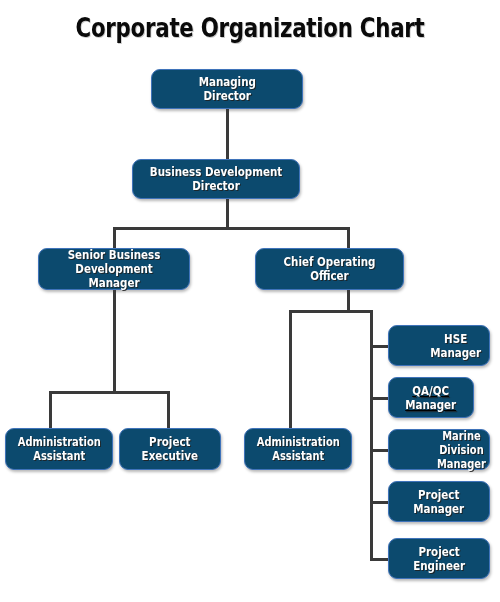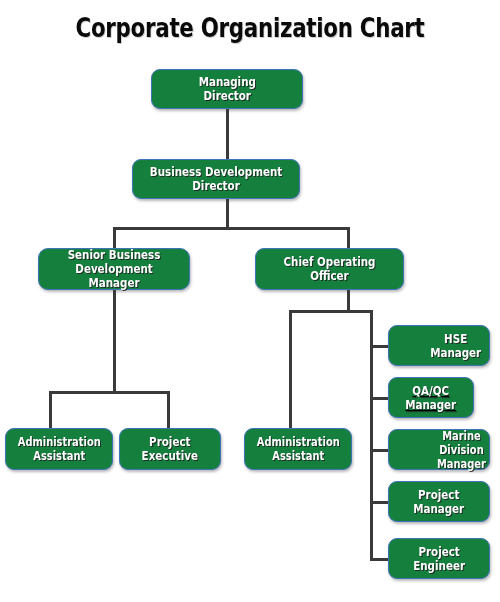--- a/index.html
+++ b/index.html
@@ -39,21 +39,21 @@
     position: absolute;
     background: #3a3a3a;
   }
   .conn.v { width: 3px; }
   .conn.h { height: 3px; }
 
   
   .node {
     position: absolute;
     box-sizing: border-box;
-    background: #15803d;
+    background: #0c4a6e;
     border: 1px solid #3f73ba;
     border-radius: 9px;
     box-shadow: 1px 2px 3px rgba(0,0,0,0.28);
     display: flex;
     align-items: center;
     justify-content: center;
     text-align: center;
   }
   .node .label {
     font-family: "DejaVu Sans", sans-serif;
@@ -86,21 +86,21 @@
   <div class="node" style="left:132px; top:159px; width:168px; height:40px;">
     <span class="label">Business Development
 Director</span>
   </div>
 
   <div class="conn v" style="left:226px; top:199px; height:30px;"></div>
   <div class="conn h" style="left:113px; top:227px; width:237px;"></div>
   <div class="conn v" style="left:113px; top:227px; height:22px;"></div>
   <div class="conn v" style="left:347px; top:227px; height:22px;"></div>
 
-  <div class="node" style="left:38px; top:248px; width:152px; height:42px;border-radius:10px;">
+  <div class="node" style="left:38px; top:248px; width:152px; height:42px;">
     <span class="label">Senior Business
 Development Manager</span>
   </div>
 
   <div class="node" style="left:255px; top:248px; width:149px; height:42px;">
     <span class="label">Chief Operating
 Officer</span>
   </div>
 
   <div class="conn v" style="left:113px; top:290px; height:103px;"></div>

